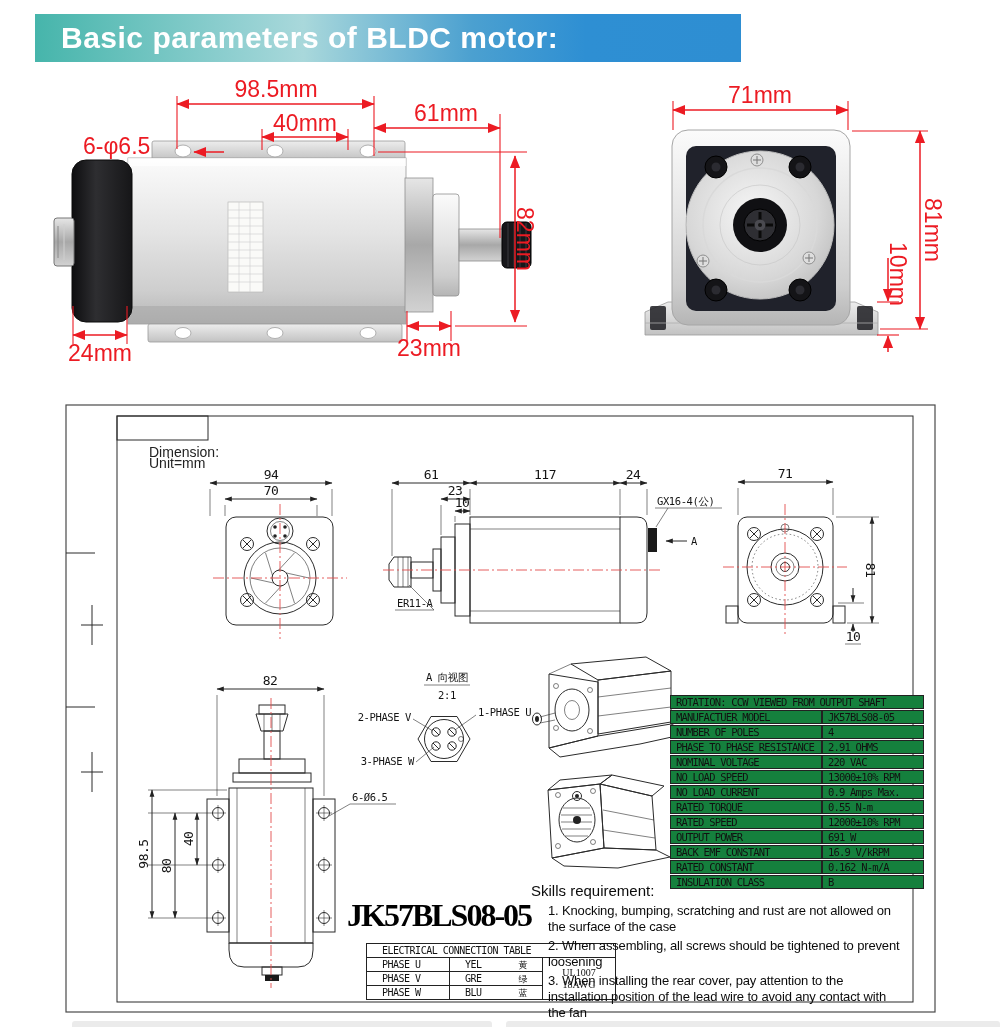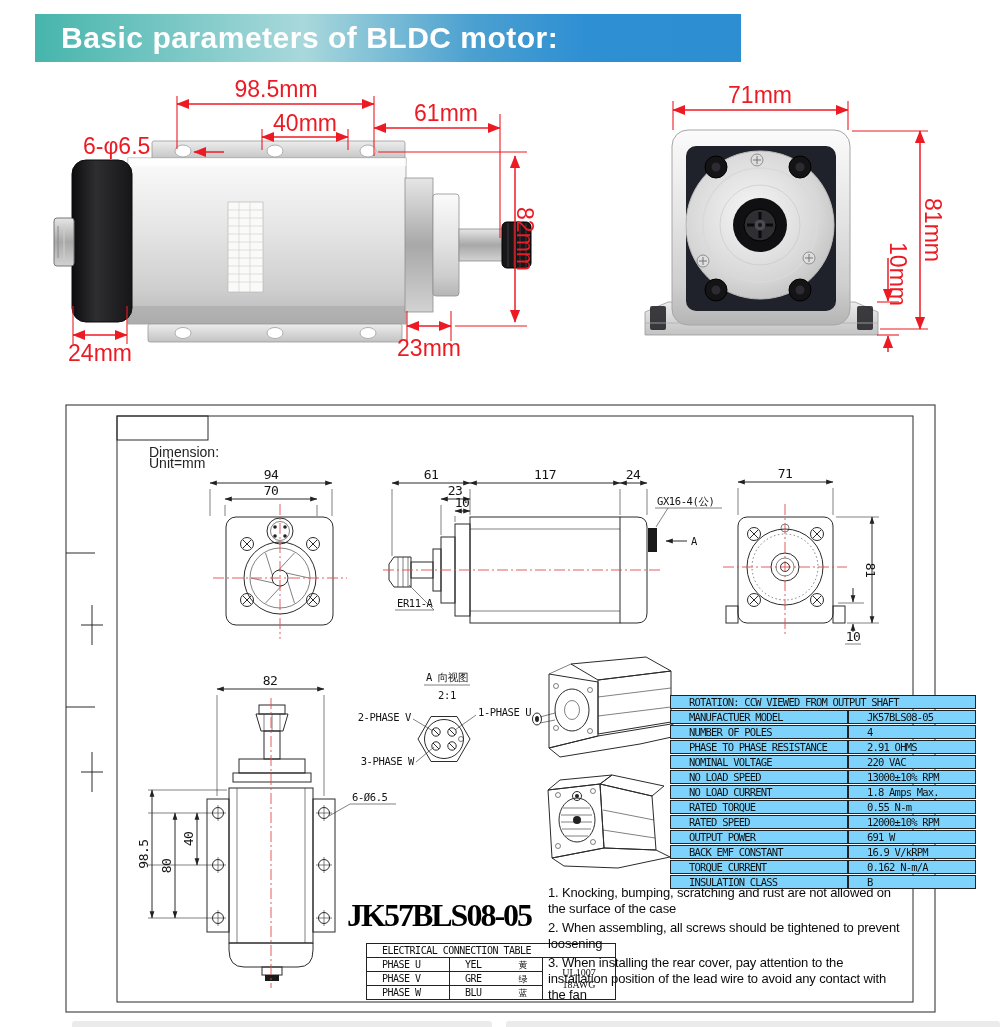--- a/index.html
+++ b/index.html
@@ -16,21 +16,21 @@
   .rl{stroke:#ec1b23;stroke-width:1.5;fill:none;}
   .rle{stroke:#ec1b23;stroke-width:1.1;fill:none;}
   .rd{fill:#ec1b23;font-size:23px;font-family:"Liberation Sans",sans-serif;}
   .mid{text-anchor:middle;}
   .end{text-anchor:end;}
   .cad{fill:#141414;font-family:"DejaVu Sans Mono",monospace;font-size:13px;letter-spacing:-.5px;}
   .cads{fill:#141414;font-family:"DejaVu Sans Mono",monospace;font-size:10.5px;letter-spacing:-.4px;}
   .dim-note{position:absolute;left:149px;top:447px;font-size:14px;line-height:11px;color:#222;}
   .spec-table{position:absolute;left:670px;top:694px;border-collapse:separate;border-spacing:0 1px;
       font-family:"DejaVu Sans Mono",monospace;font-size:10.5px;letter-spacing:-.8px;color:#111;table-layout:fixed;}
-  .spec-table td{border:1px solid #222;height:12px;line-height:11px;padding:0 18px;white-space:nowrap;overflow:hidden;background:#7dd3fc;}
+  .spec-table td{border:1px solid #222;height:12px;line-height:11px;padding:0 5px;white-space:nowrap;overflow:hidden;background:#15803d;}
   .spec-table .lbl{width:140px;}
   .spec-table .val{width:90px;}
   .spec-table .hdr{letter-spacing:-.8px;}
   .model-title{position:absolute;left:347px;top:897px;font-family:"Liberation Serif",serif;
       font-weight:bold;font-size:32px;letter-spacing:-2px;color:#000;white-space:nowrap;}
   .elec-table{position:absolute;left:366px;top:943px;border-collapse:collapse;
       font-family:"DejaVu Sans Mono",monospace;font-size:10px;letter-spacing:-.5px;color:#111;table-layout:fixed;}
   .elec-table td{border:1px solid #222;height:13px;line-height:12px;padding:0 15px;white-space:nowrap;overflow:hidden;background:#fff;}
   .elec-table .c1{width:52px;} .elec-table .c2{width:62px;} .elec-table .c3{width:42px;margin-left:10px;}
   .elec-table .cn{float:right;font-size:9px;}
@@ -438,40 +438,40 @@
     <tr>
           <td class="lbl">NOMINAL VOLTAGE</td>
           <td class="val">220 VAC</td>
         </tr>
     <tr>
           <td class="lbl">NO LOAD SPEED</td>
           <td class="val">13000±10% RPM</td>
         </tr>
     <tr>
           <td class="lbl">NO LOAD CURRENT</td>
-          <td class="val">1.8 Amps Max.</td>
+          <td class="val">0.9 Amps Max.</td>
         </tr>
     <tr>
           <td class="lbl">RATED TORQUE</td>
           <td class="val">0.55 N-m</td>
         </tr>
     <tr>
           <td class="lbl">RATED SPEED</td>
           <td class="val">12000±10% RPM</td>
         </tr>
     <tr>
           <td class="lbl">OUTPUT POWER</td>
           <td class="val">691 W</td>
         </tr>
     <tr>
           <td class="lbl">BACK EMF CONSTANT</td>
           <td class="val">16.9 V/kRPM</td>
         </tr>
     <tr>
-          <td class="lbl">TORQUE CURRENT</td>
+          <td class="lbl">RATED CONSTANT</td>
           <td class="val">0.162 N-m/A</td>
         </tr>
     <tr>
           <td class="lbl">INSULATION CLASS</td>
           <td class="val">B</td>
         </tr>
   </tbody>
     </table>
 
   <div class="model-title">JK57BLS08-05</div>
@@ -494,20 +494,21 @@
       <td class="c2"><span>GRE</span><span class="cn">绿</span></td>
     </tr>
     <tr>
       <td class="c1">PHASE W</td>
       <td class="c2"><span>BLU</span><span class="cn">蓝</span></td>
     </tr>
   </tbody>
     </table>
 
   <div class="skills">
+    <div class="sk-title">Skills requirement:</div>
     <div class="item">1. Knocking, bumping, scratching and rust are not allowed on the surface of the case</div>
     <div class="item">2. When assembling, all screws should be tightened to prevent loosening</div>
     <div class="item">3. When installing the rear cover, pay attention to the installation position of the lead wire to avoid any contact with the fan</div>
   </div>
 
   <div class="bottom-band" style="left:72px;width:420px;"></div>
   <div class="bottom-band" style="left:506px;width:494px;"></div>
 </div>
 
 </body></html>

